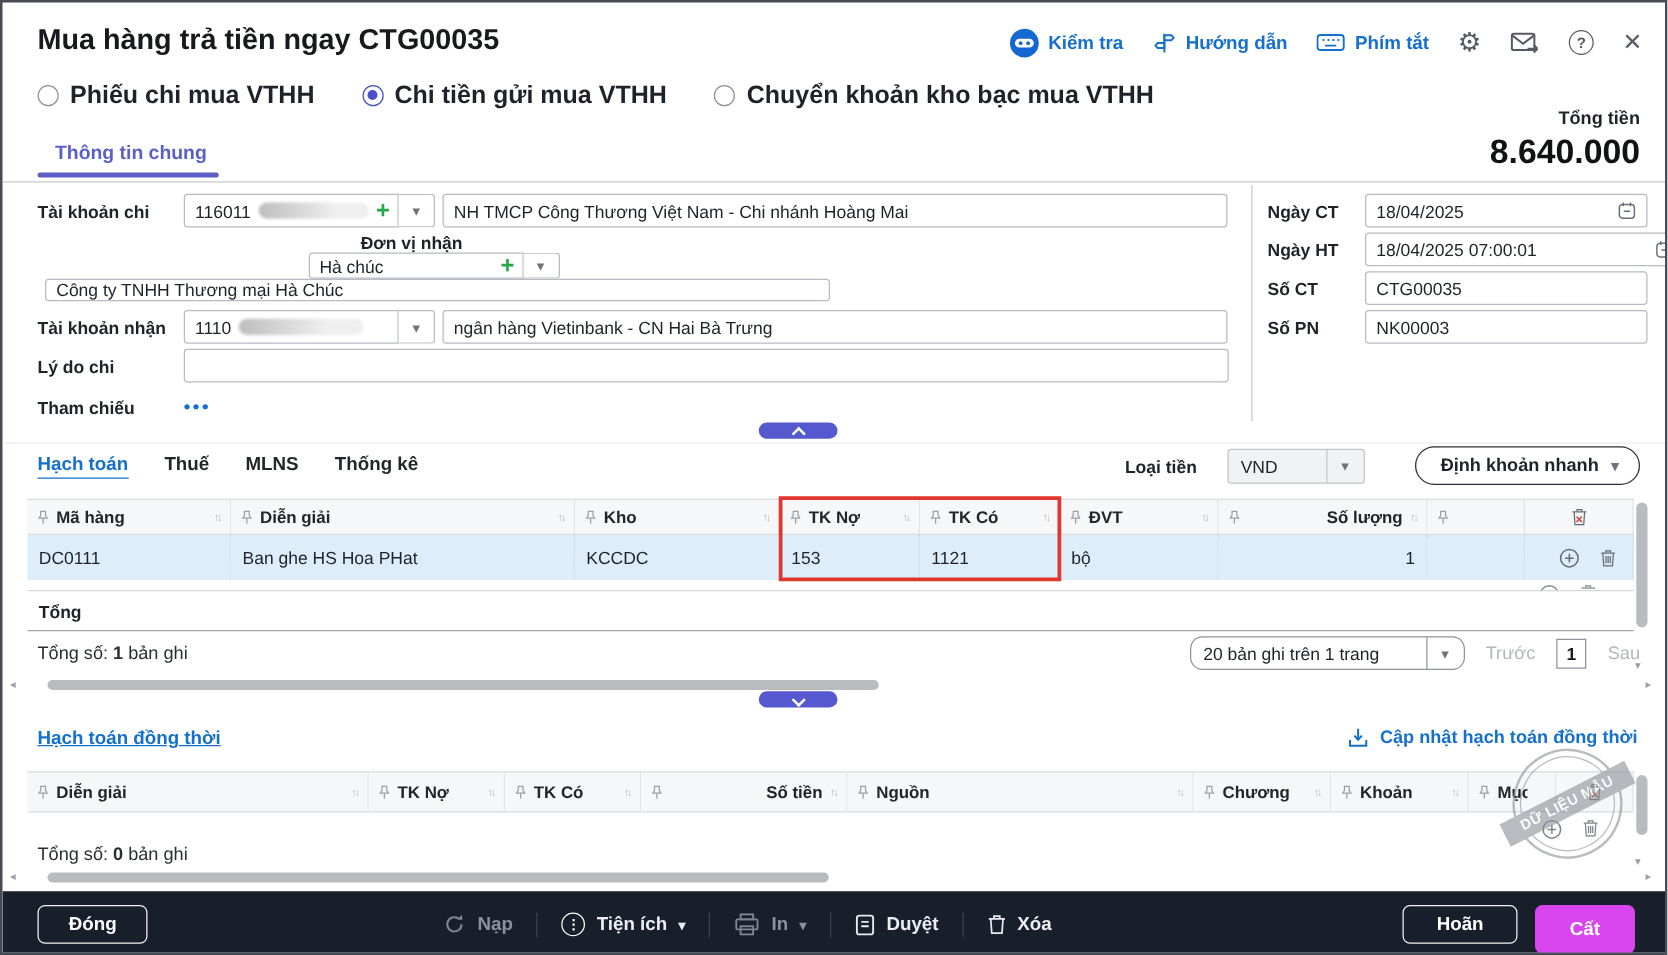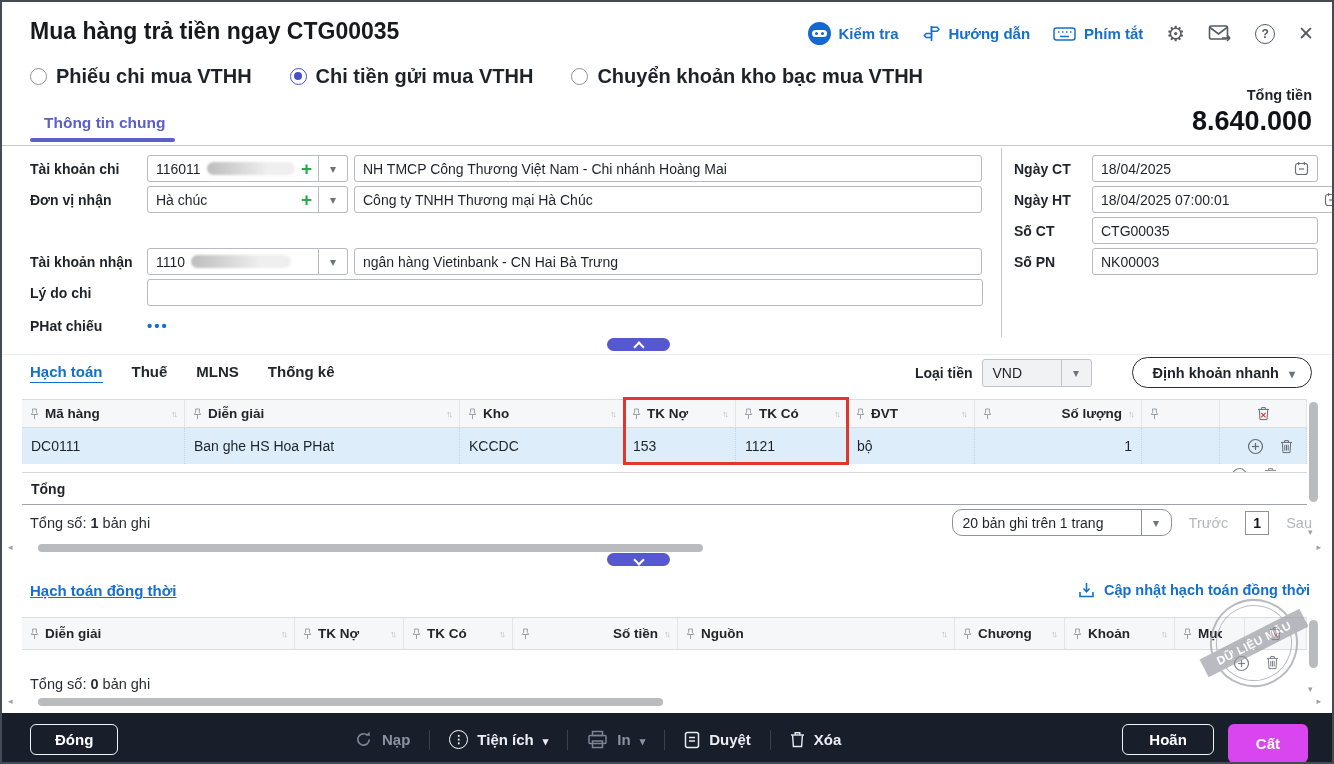--- a/index.html
+++ b/index.html
@@ -47,21 +47,21 @@
   .cal { margin-left:auto; display:flex; }
   
   .pill { position:absolute; left:605px; width:63px; height:13px; background:#5558cf; border-radius:8px; display:flex; justify-content:center; cursor:pointer; }
   .chev-up { width:8px; height:8px; border-left:2.2px solid #fff; border-top:2.2px solid #fff; transform:rotate(45deg); margin-top:5px; }
   .chev-dn { width:8px; height:8px; border-left:2.2px solid #fff; border-top:2.2px solid #fff; transform:rotate(225deg); margin-top:0px; }
   
   .dtabs { position:absolute; left:28px; top:361px; display:flex; gap:29px; font-size:15px; }
   .dtab { cursor:pointer; color:#23262b; font-weight:600; }
   .dtab.active { color:#1470cc; font-weight:700; border-bottom:1.6px solid #1470cc; padding-bottom:2px; }
   .cur-group { position:absolute; right:20px; top:355px; display:flex; align-items:center; }
-  .cur-label { font-size:14px; font-weight:700; margin-right:9px; }
+  .cur-label { font-size:14px; font-weight:700; margin-right:24px; }
   .cur-select { display:flex; height:28px; border:1px solid #c2c4c9; border-radius:3px; background:#f1f2f3; }
   .cur-select .val { width:78px; display:flex; align-items:center; padding-left:10px; font-size:14px; }
   .cur-select .ac { width:30px; border-left:1px solid #c2c4c9; display:flex; align-items:center; justify-content:center; }
   .quick { margin-left:40px; height:31px; border:1.6px solid #2a2d33; border-radius:17px; display:flex; align-items:center; gap:10px; padding:0 16px 0 20px; font-size:14.5px; font-weight:700; cursor:pointer; background:#fff; }
   
   .twrap { position:absolute; left:20px; width:1285px; }
   .grid { display:grid; }
   .t1 .grid { grid-template-columns:163px 275px 164px 112px 112px 127px 167px 78px 87px; }
   .t2 .grid { grid-template-columns:273px 109px 109px 165px 277px 110px 110px 70px 62px; }
   .hc { background:#f6f7f8; border-top:1px solid #dadce0; border-bottom:1px solid #dadce0; border-right:1px solid #e3e4e7; display:flex; align-items:center; gap:6px; padding:0 8px; font-size:13.5px; font-weight:700; color:#22252a; cursor:pointer; }
@@ -185,21 +185,21 @@
           <span>116011</span>
         <span class="mask" style="width:88px"></span>
         <span class="addp">+</span>
         </div>
       <div class="arrowcell caret"></div>
     </div>
     <div class="inp" style="width:628px; margin-left:6px;">
       <span>NH TMCP Công Thương Việt Nam  -  Chi nhánh Hoàng Mai</span>
     </div>
   </div>
-  <div class="frow" style="left:28px; top:184px;">
+  <div class="frow" style="left:28px; top:184px;flex-direction:column;">
     <span class="flabel">Đơn vị nhận</span>
     <div class="combo">
       <div class="main">
           <span>Hà chúc</span>
         <span class="addp">+</span>
         </div>
       <div class="arrowcell caret"></div>
     </div>
     <div class="inp" style="width:628px; margin-left:6px;">
       <span>Công ty TNHH Thương mại Hà Chúc</span>
@@ -218,21 +218,21 @@
       <span>ngân hàng Vietinbank  -  CN Hai Bà Trưng</span>
     </div>
   </div>
   <div class="frow" style="left:28px; top:277px;">
     <span class="flabel">Lý do chi</span>
     <div class="inp" style="width:836px;">
       <span></span>
     </div>
   </div>
   <div class="frow" style="left:28px; top:310px;">
-    <span class="flabel">PHat chiếu</span>
+    <span class="flabel">Tham chiếu</span>
     <span class="dots3">•••</span>
   </div>
 
   <div class="vdiv"></div>
 
   <div class="frow" style="left:1012px; top:153px;">
     <span class="flabel" style="width:78px">Ngày CT</span>
     <div class="inp" style="width:226px;">
       <span>18/04/2025</span>
       <span class="cal">

